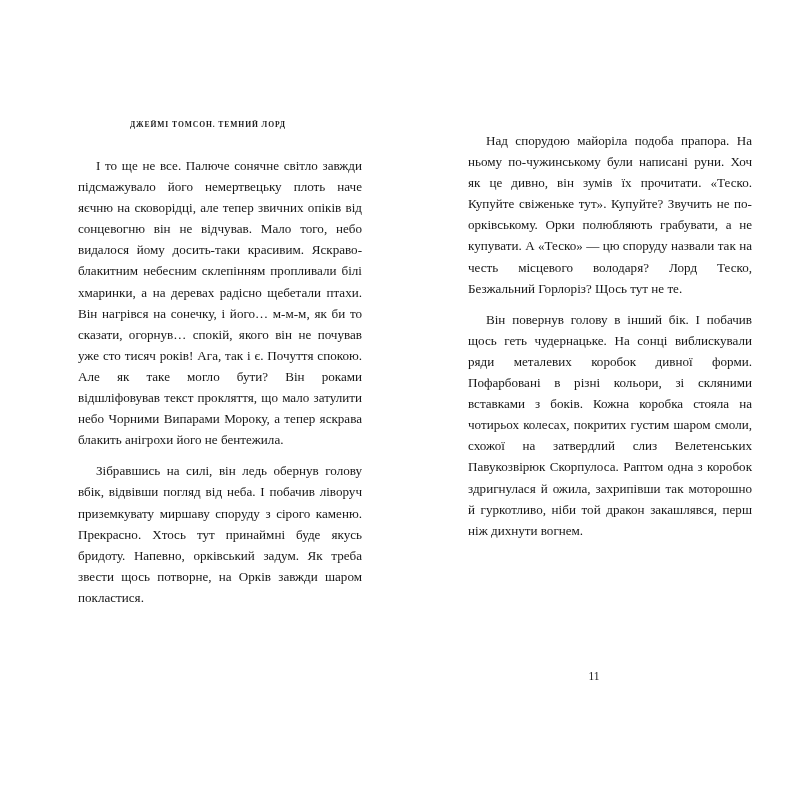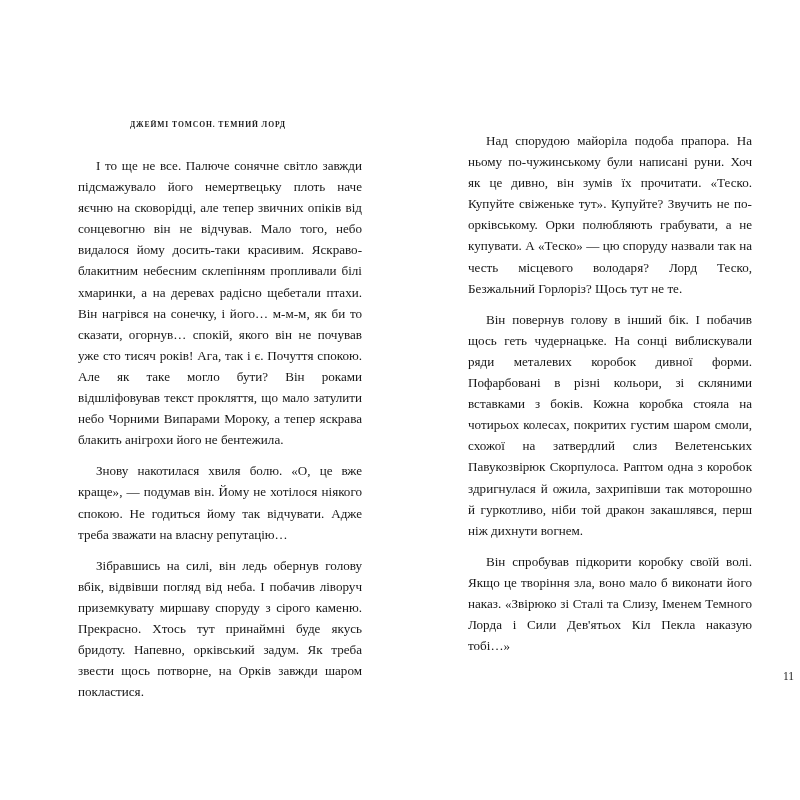--- a/index.html
+++ b/index.html
@@ -70,42 +70,40 @@
   }
   .folio {
     position: absolute;
     bottom: 118px;
     width: 100%;
     text-align: center;
     font-size: 11.5px;
     color: #1a1a1a;
   }
   .page-left .folio { left: 6px; }
-  .page-right .folio { left: -6px; text-align: right; }
+  .page-right .folio { left: -6px; }
 </style>
 </head>
 <body>
 
 <div class="spread">
 
   <div class="page page-left">
     <div class="page-inner">
       <div class="running-head">Джеймі Томсон. Темний лорд</div>
       <div class="body-text">
         <p>І то ще не все. Палюче сонячне світло завжди підсмажувало його немертвецьку плоть наче яєчню на сковорідці, але тепер звичних опіків від сонцевогню він не відчував. Мало того, небо видалося йому досить-таки красивим. Яскраво-блакитним небесним склепінням пропливали білі хмаринки, а на деревах радісно щебетали птахи. Він нагрівся на сонечку, і його… м-м-м, як би то сказати, огорнув… спокій, якого він не почував уже сто тисяч років! Ага, так і є. Почуття спокою. Але як таке могло бути? Він роками відшліфовував текст прокляття, що мало затулити небо Чорними Випарами Мороку, а тепер яскрава блакить анігрохи його не бентежила.</p>
-        <p>Знову накотилася хвиля болю. «О, це вже краще», — подумав він. Йому не хотілося ніякого спокою. Не годиться йому так відчувати. Адже треба зважати на власну репутацію…</p>
         <p>Зібравшись на силі, він ледь обернув голову вбік, відвівши погляд від неба. І побачив ліворуч приземкувату миршаву споруду з сірого каменю. Прекрасно. Хтось тут принаймні буде якусь бридоту. Напевно, орківський задум. Як треба звести щось потворне, на Орків завжди шаром покластися.</p>
       </div>
     </div>
   </div>
 
   <div class="page page-right">
     <div class="page-inner">
       <div class="body-text">
         <p>Над спорудою майоріла подоба прапора. На ньому по-чужинському були написані руни. Хоч як це дивно, він зумів їх прочитати. «Теско. Купуйте свіженьке тут». Купуйте? Звучить не по-орківському. Орки полюбляють грабувати, а не купувати. А «Теско» — цю споруду назвали так на честь місцевого володаря? Лорд Теско, Безжальний Горлоріз? Щось тут не те.</p>
         <p>Він повернув голову в інший бік. І побачив щось геть чудернацьке. На сонці виблискували ряди металевих коробок дивної форми. Пофарбовані в різні кольори, зі скляними вставками з боків. Кожна коробка стояла на чотирьох колесах, покритих густим шаром смоли, схожої на затвердлий слиз Велетенських Павукозвірюк Скорпулоса. Раптом одна з коробок здригнулася й ожила, захрипівши так моторошно й гуркотливо, ніби той дракон закашлявся, перш ніж дихнути вогнем.</p>
-        <p>Він спробував підкорити коробку своїй волі. Якщо це творіння зла, воно мало б виконати його наказ. «Звірюко зі Сталі та Слизу, Іменем Темного Лорда і Сили Дев'ятьох Кіл Пекла наказую тобі…»</p>
       </div>
     </div>
     <div class="folio">11</div>
   </div>
 
 </div>
 
 </body></html>

